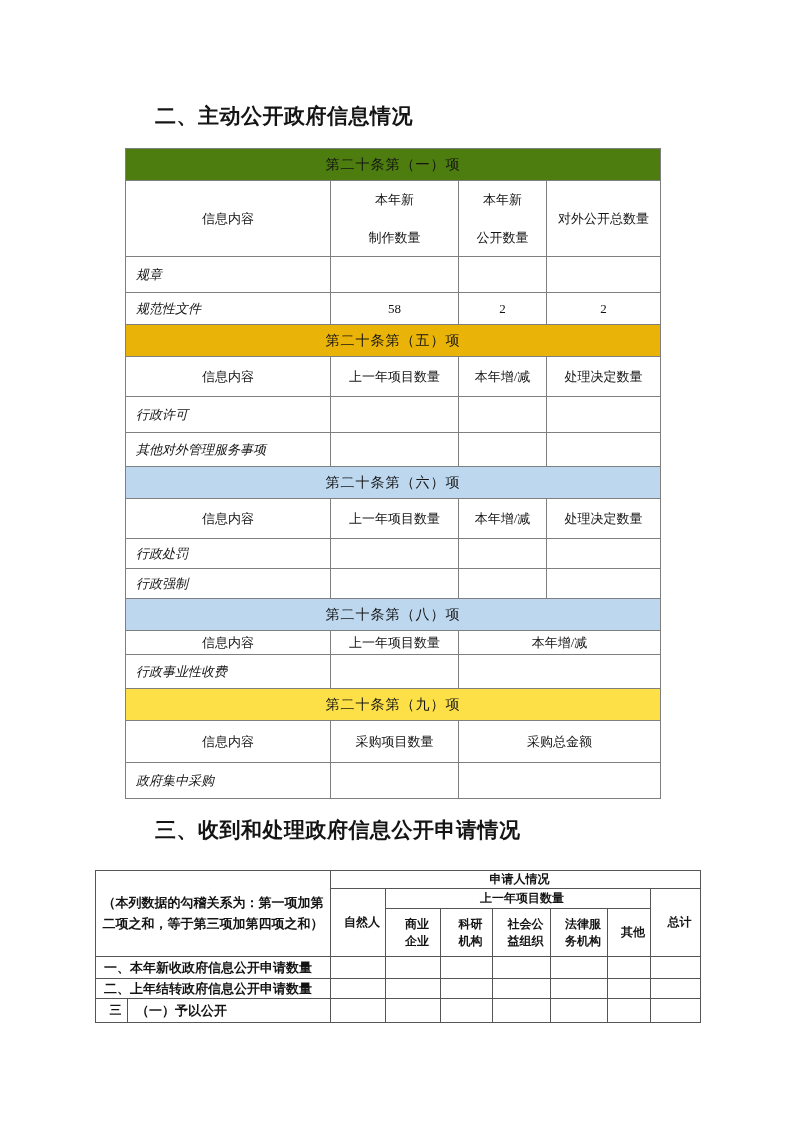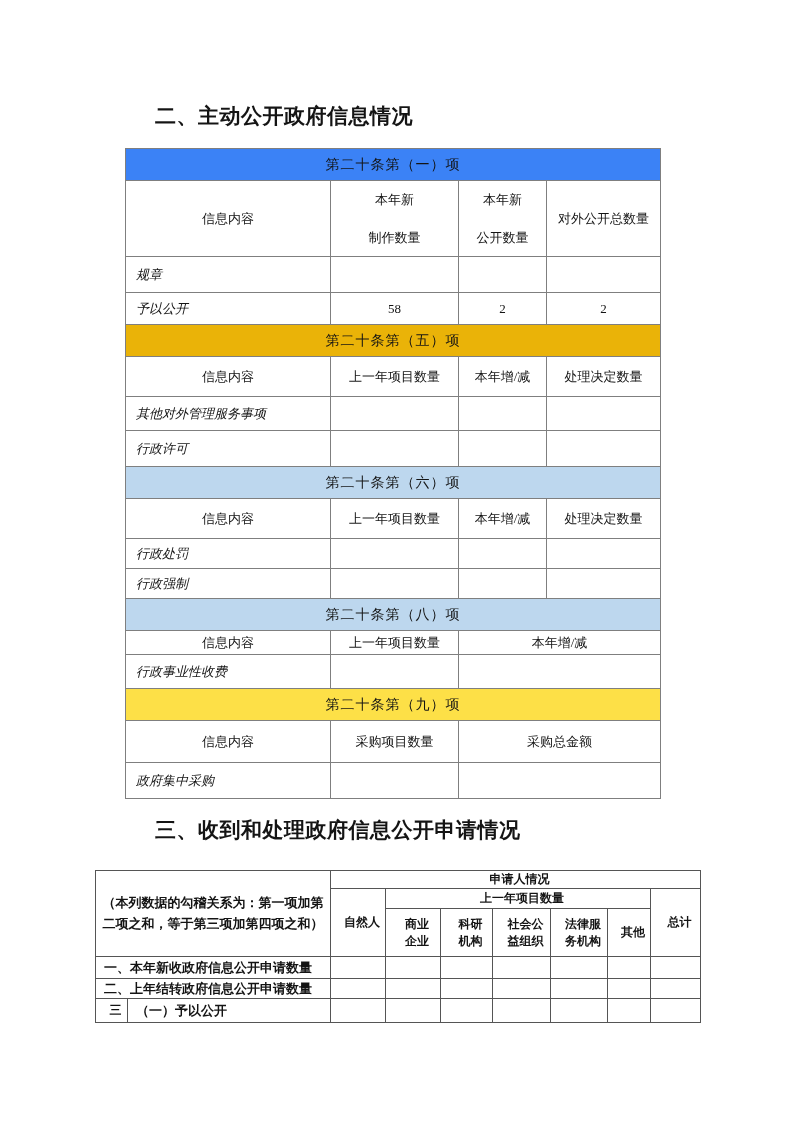--- a/index.html
+++ b/index.html
@@ -57,60 +57,60 @@
   <table id="table1">
     <colgroup>
       <col style="width:205px">
         <col style="width:128px">
         <col style="width:88px">
         <col style="width:114px">
     </colgroup>
     <tbody>
 
       <tr class="sec" style="height:32px">
-        <td colspan="4" style="background: #3b82f6;">第二十条第（一）项</td>
+        <td colspan="4" style="background: #4d7c0f;">第二十条第（一）项</td>
       </tr>
       <tr style="height:70px">
         <td>信息内容</td>
         <td class="preline lh-big">本年新
 制作数量</td>
         <td class="preline lh-big">本年新
 公开数量</td>
         <td>对外公开总数量</td>
       </tr>
       <tr style="height:36px">
         <td class="left">规章</td>
         <td></td>
         <td></td>
         <td></td>
       </tr>
       <tr style="height:32px">
-        <td class="left">予以公开</td>
+        <td class="left">规范性文件</td>
         <td>58</td>
         <td>2</td>
         <td>2</td>
       </tr>
 
       <tr class="sec" style="height:32px">
         <td colspan="4" style="background: #eab308;">第二十条第（五）项</td>
       </tr>
       <tr style="height:40px">
         <td>信息内容</td>
         <td>上一年项目数量</td>
         <td>本年增/减</td>
         <td>处理决定数量</td>
       </tr>
+      <tr style="height:36px">
+        <td class="left">行政许可</td>
+        <td></td>
+        <td></td>
+        <td></td>
+      </tr>
       <tr style="height:34px">
         <td class="left">其他对外管理服务事项</td>
-        <td></td>
-        <td></td>
-        <td></td>
-      </tr>
-      <tr style="height:36px">
-        <td class="left">行政许可</td>
         <td></td>
         <td></td>
         <td></td>
       </tr>
 
       <tr class="sec" style="height:32px">
         <td colspan="4" style="background: rgb(189, 215, 238); margin-top: 22px;">第二十条第（六）项</td>
       </tr>
       <tr style="height:40px">
         <td>信息内容</td>

